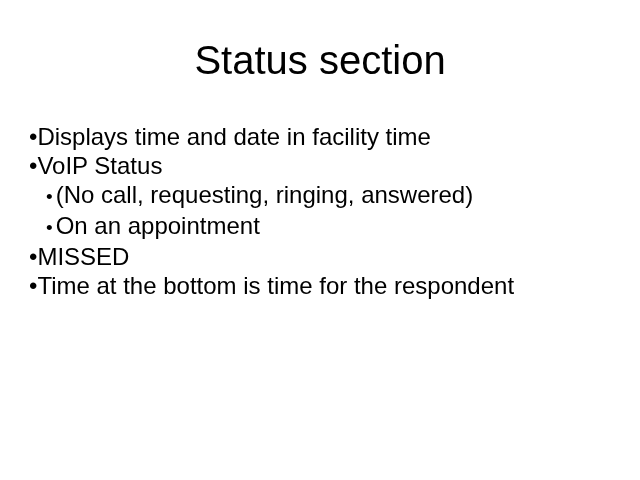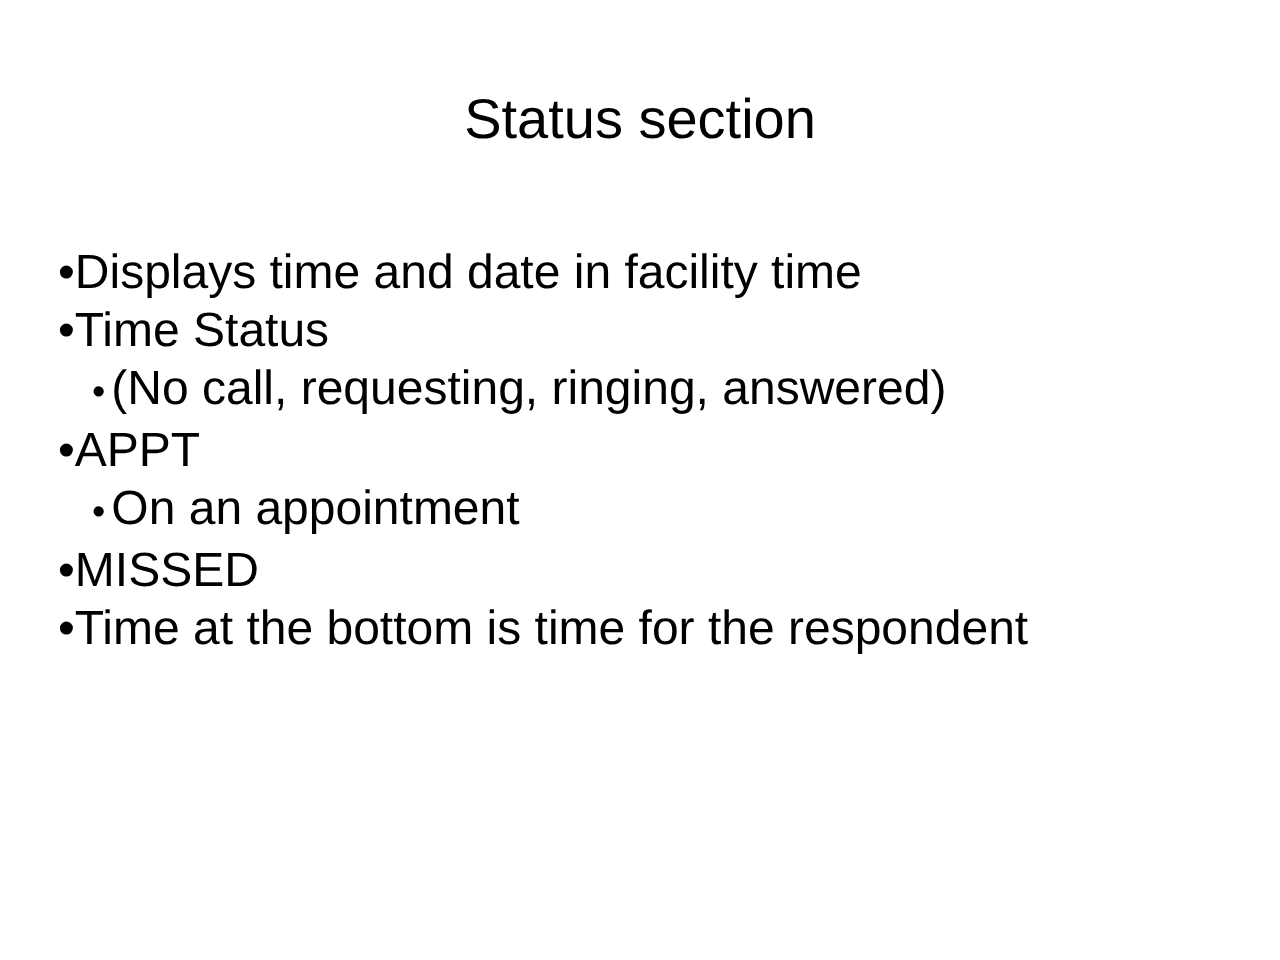--- a/index.html
+++ b/index.html
@@ -20,21 +20,21 @@
     width: 640px;
     height: 480px;
     background: #ffffff;
   }
   .slide-title {
     position: absolute;
     left: 0;
     top: 36px;
     width: 640px;
     text-align: center;
-    font-size: 28px;
+    font-size: 40px;
     line-height: 48px;
     font-weight: normal;
     letter-spacing: 0px;
     color: #000000;
     white-space: nowrap;
   }
   .body-block {
     position: absolute;
     left: 29px;
     top: 122px;
@@ -74,27 +74,24 @@
 
 <div class="slide">
 
   <div class="slide-title">Status section</div>
 
   <div class="body-block">
     <div class="bullet-line level-1">
       <span class="bullet-mark">•</span><span class="bullet-text">Displays time and date in facility time</span>
     </div>
     <div class="bullet-line level-1">
-      <span class="bullet-mark">•</span><span class="bullet-text">Time Status</span>
+      <span class="bullet-mark">•</span><span class="bullet-text">VoIP Status</span>
     </div>
     <div class="bullet-line level-2">
       <span class="bullet-mark">•</span><span class="bullet-text">(No call, requesting, ringing, answered)</span>
-    </div>
-    <div class="bullet-line level-1">
-      <span class="bullet-mark">•</span><span class="bullet-text">APPT</span>
     </div>
     <div class="bullet-line level-2">
       <span class="bullet-mark">•</span><span class="bullet-text">On an appointment</span>
     </div>
     <div class="bullet-line level-1">
       <span class="bullet-mark">•</span><span class="bullet-text">MISSED</span>
     </div>
     <div class="bullet-line level-1">
       <span class="bullet-mark">•</span><span class="bullet-text">Time at the bottom is time for the respondent</span>
     </div>

